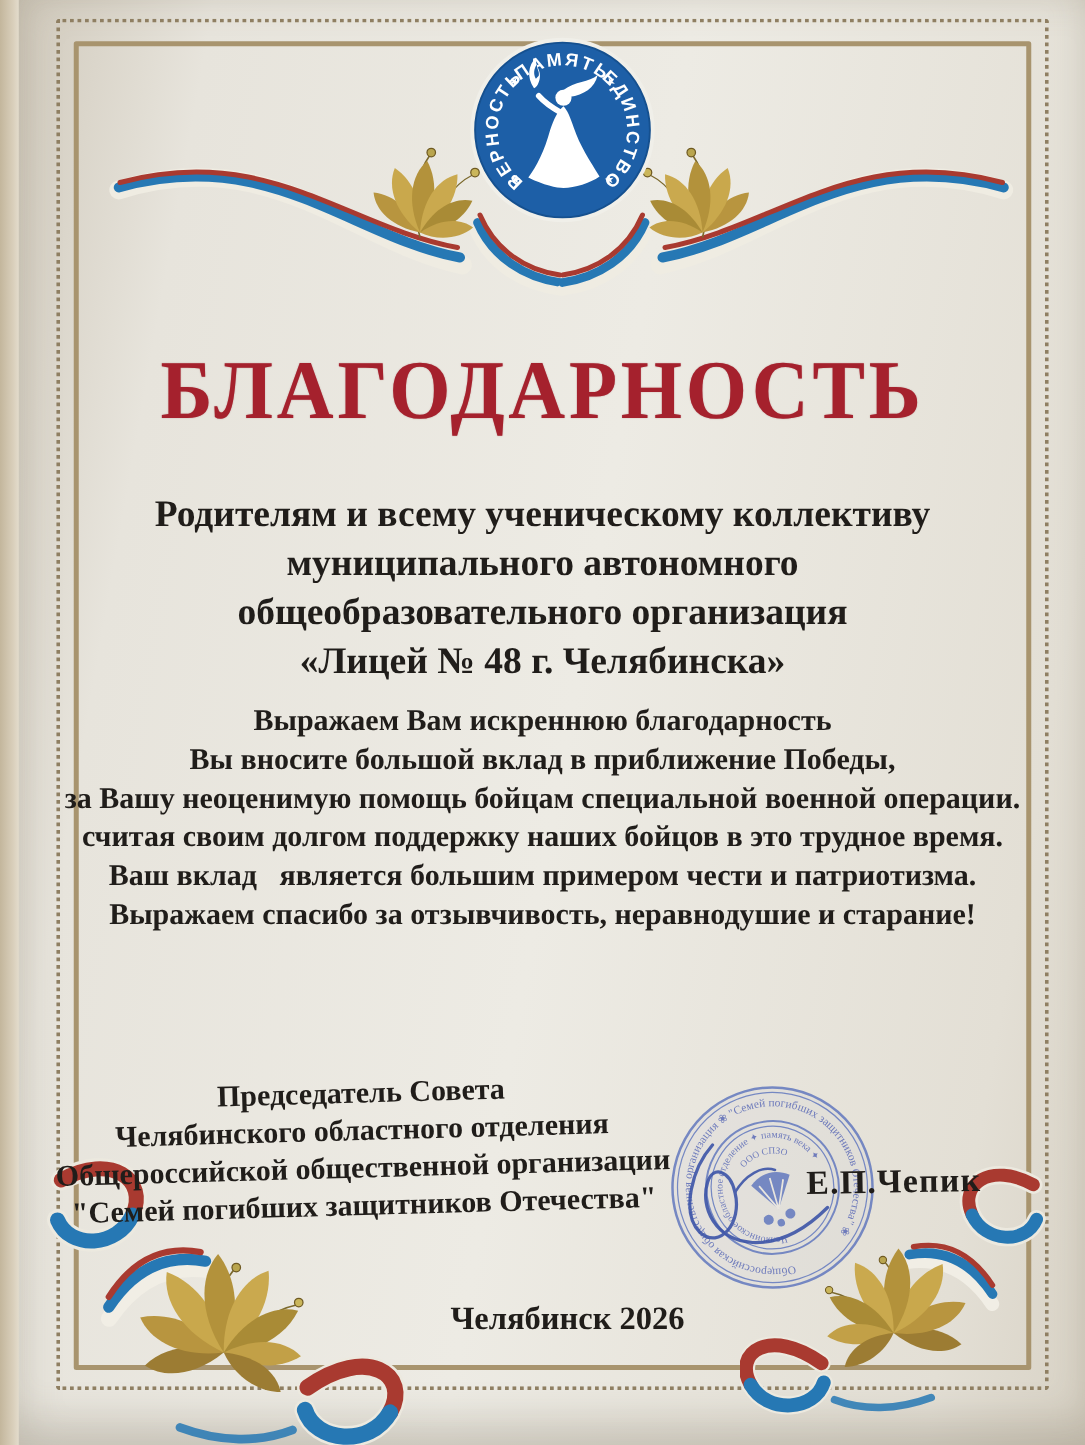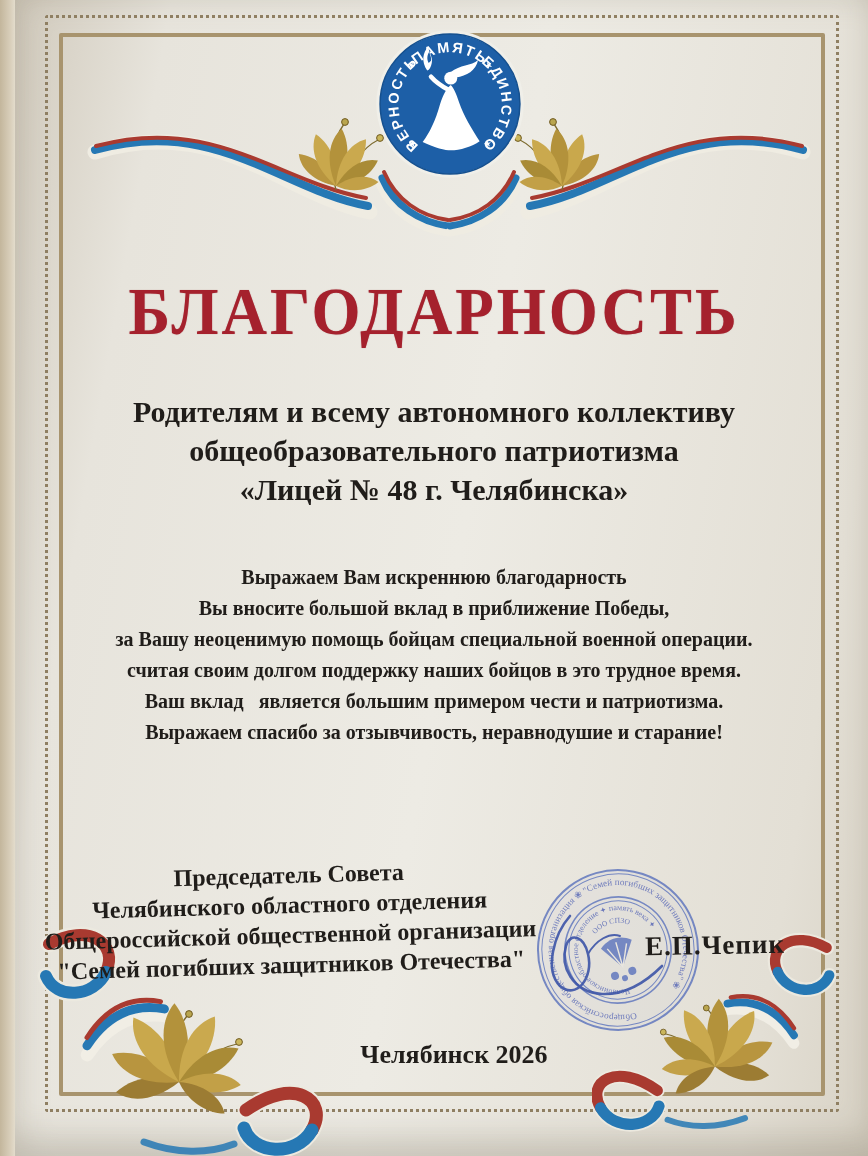--- a/index.html
+++ b/index.html
@@ -14,21 +14,21 @@
   .border-dots{position:absolute;left:45px;top:15px;right:29px;bottom:44px;
     border:3px dotted #8f7f62;border-radius:3px;z-index:2;}
   .border-line{position:absolute;left:59px;top:33px;right:43px;bottom:60px;
     border:4px solid #a8946e;border-radius:2px;z-index:2;}
   .abs{position:absolute;}
   .title{top:276px;left:0;right:0;text-align:center;font-size:63px;font-weight:bold;
     color:#a5212d;letter-spacing:3px;z-index:6;transform:scaleY(1.06);
     text-shadow:0 0 1px rgba(130,25,35,.45);}
   .recipient{top:392px;left:26px;right:26px;text-align:center;font-size:30px;
     font-weight:bold;line-height:39px;z-index:6;}
-  .bodytext{top:562px;left:14px;right:14px;text-align:center;font-size:20px;
+  .bodytext{top:562px;left:14px;right:14px;text-align:center;font-size:24px;
     font-weight:bold;line-height:31px;z-index:6;}
   .prewrap{white-space:pre-wrap;}
   .sig{top:860px;left:28px;width:524px;text-align:center;font-size:24px;
     font-weight:bold;line-height:30px;z-index:6;transform:rotate(-1.6deg);}
   .name{top:930px;left:645px;font-size:27px;font-weight:bold;letter-spacing:1px;
     z-index:7;transform:rotate(-1deg);}
   .footer{top:1040px;left:0;right:0;text-align:center;font-size:26px;
     font-weight:bold;z-index:6;transform:translateX(20px);}
   svg{display:block;}
   .banner{left:38px;top:94px;width:792px;height:156px;z-index:3;}
@@ -142,22 +142,23 @@
       <path d="M101,75 C95,80 91,88 87,100 C81,122 73,138 64,150 C80,158 94,161 101,161 C113,161 129,156 139,149 C129,133 118,116 112,98 C108,86 105,79 101,75 Z"></path>
       <path d="M99,82 C90,77 82,72 75,64" fill="none" stroke="#ffffff" stroke-width="6" stroke-linecap="round"></path>
       <path d="M70,56 C62,44 64,32 72,24 C71,33 78,37 76,46 C75,51 73,55 70,56 Z"></path>
       <path d="M72,46 C69,41 70,35 73,31 C73,36 76,38 75,43 Z" fill="#1d5fa7"></path>
     </g>
   </svg>
 
   <div class="abs title">БЛАГОДАРНОСТЬ</div>
 
   <div class="abs recipient">
-    <div>Родителям и всему автономного коллективу</div>
-    <div>общеобразовательного патриотизма</div>
+    <div>Родителям и всему ученическому коллективу</div>
+    <div>муниципального автономного</div>
+    <div>общеобразовательного организация</div>
     <div>«Лицей № 48 г. Челябинска»</div>
   </div>
 
   <div class="abs bodytext">
     <div>Выражаем Вам искреннюю благодарность</div>
     <div>Вы вносите большой вклад в приближение Победы,</div>
     <div>за Вашу неоценимую помощь бойцам специальной военной операции.</div>
     <div>считая своим долгом поддержку наших бойцов в это трудное время.</div>
     <div class="prewrap">Ваш вклад&nbsp;&nbsp; является большим примером чести и патриотизма.</div>
     <div>Выражаем спасибо за отзывчивость, неравнодушие и старание!</div>

